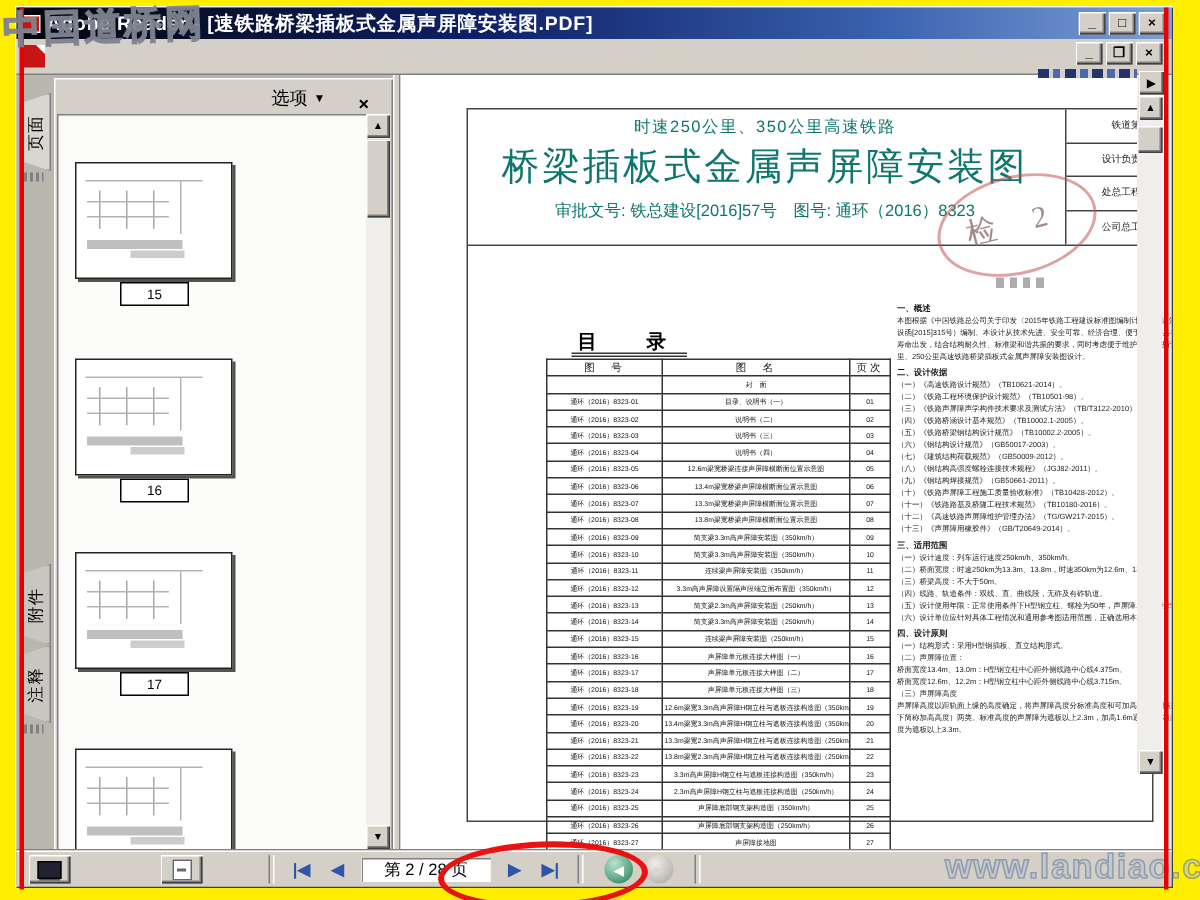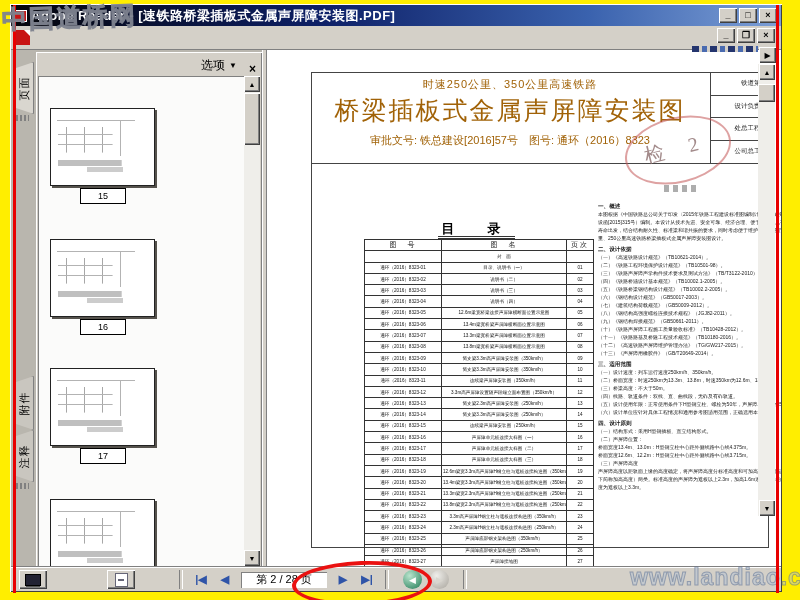--- a/index.html
+++ b/index.html
@@ -44,21 +44,21 @@
   .navtab{position:absolute;left:2px;width:19px;background:#d9d6cf;border:1px solid #808080;
     display:flex;align-items:center;justify-content:center;font-size:11px;color:#000;
     clip-path:polygon(100% 0,100% 100%,0 calc(100% - 7px),0 7px);}
   .navtab span{transform:rotate(-90deg);white-space:nowrap;letter-spacing:1px;}
   .grip{position:absolute;left:5px;width:13px;height:6px;
     background:repeating-linear-gradient(90deg,#808080 0 2px,transparent 2px 4px);}
   
   #panel{position:absolute;left:25px;top:2px;width:226px;bottom:0;background:#d4d0c8;
     box-shadow:inset 1px 1px 0 #fff,inset -1px -1px 0 #808080;}
   #panelhead{position:absolute;left:2px;top:2px;right:2px;height:22px;display:flex;
-    align-items:flex-end;justify-content:flex-end;gap:4px;padding-right:0;}
+    align-items:flex-end;justify-content:flex-end;gap:14px;padding-right:10px;}
   #optbtn{font-size:12px;color:#000;display:flex;align-items:center;gap:4px;padding:2px 4px;}
   #optbtn .dd{font-size:8px;}
   #panelclose{font-size:12px;font-weight:bold;padding:0 4px;}
   #thumbarea{position:absolute;left:2px;top:24px;width:206px;bottom:2px;background:#fbfbfa;
     box-shadow:inset 1px 1px 0 #808080;overflow:hidden;}
   .thumb{position:absolute;left:12px;width:103px;height:76px;background:#fff;border:1px solid #222;
     box-shadow:2px 2px 0 #55524c;overflow:hidden;}
   .thumb .sketch{position:absolute;inset:6px;opacity:.75;
     background:
      linear-gradient(#9a9a9a 0 0) 0 8%/86% 1px no-repeat,
@@ -82,36 +82,36 @@
     box-shadow:inset 1px 0 0 #fff,inset -1px 0 0 #808080;}
   
   #docpane{position:absolute;left:256px;top:0;right:0;bottom:0;background:#fff;overflow:hidden;}
   #hscrollrow{position:absolute;left:0;right:6px;bottom:2px;height:17px;background:#d4d0c8;display:flex;align-items:center;}
   .gripv{width:12px;height:15px;margin-left:1px;display:flex;align-items:center;justify-content:center;font-size:7px;color:#444;}
   #sizebox{width:128px;height:15px;background:#d4d0c8;font-size:11px;display:flex;align-items:center;
     justify-content:center;box-shadow:inset 1px 1px 0 #808080,inset -1px -1px 0 #fff;white-space:nowrap;}
   
   #sheet{position:absolute;left:44px;top:22px;width:456px;height:474px;border:1px solid #444;background:#fff;}
   #sheethead{position:absolute;left:0;top:0;right:0;height:90px;border-bottom:1px solid #444;}
-  #headcenter{position:absolute;left:0;top:4px;width:396px;text-align:center;color:#a16207;}
+  #headcenter{position:absolute;left:0;top:4px;width:396px;text-align:center;color:#0f766e;}
   #speedline{font-size:11px;letter-spacing:1px;}
   #bigtitle{font-family:"Liberation Serif",serif;font-size:25px;font-weight:normal;letter-spacing:2px;margin-top:2px;white-space:nowrap;}
   #approvline{font-size:11px;margin-top:6px;white-space:nowrap;}
   #tblock{position:absolute;right:0;top:0;width:57px;height:90px;border-left:1px solid #444;}
   .tbrow{height:21.5px;border-bottom:1px solid #444;font-size:6.5px;display:flex;align-items:center;
     justify-content:flex-end;padding-right:1px;white-space:nowrap;overflow:hidden;color:#222;}
   .tbrow:last-child{border-bottom:none;}
   
   #stamp{position:absolute;left:312px;top:44px;width:104px;height:62px;border:2px solid rgba(195,85,85,.55);
     border-radius:50%;transform:rotate(-14deg);color:rgba(140,110,110,.8);}
   #stamp .stamptext{position:absolute;left:18px;top:16px;font-size:20px;font-family:"Liberation Serif",serif;letter-spacing:10px;white-space:nowrap;}
   #signature{position:absolute;left:352px;top:112px;width:34px;height:7px;opacity:.55;
     background:repeating-linear-gradient(90deg,#6a6a6a 0 5px,transparent 5px 9px);}
   
-  #toctitle{position:absolute;left:52px;top:146px;width:224px;text-align:center;}
+  #toctitle{position:absolute;left:69px;top:146px;width:224px;text-align:left;}
   #toctitle span{font-size:13px;font-weight:bold;letter-spacing:10px;border-bottom:3px double #333;padding:0 4px;}
   #toctable{position:absolute;left:52px;top:166px;width:224px;border-collapse:collapse;table-layout:fixed;}
   #toctable td,#toctable th{border:1px solid #333;font-weight:normal;color:#111;
     white-space:nowrap;overflow:hidden;text-align:center;padding:0 1px;height:10.3px;}
   #toctable th{font-size:7px;letter-spacing:2px;}
   #toctable td{font-size:4.6px;}
   .c-no{width:74px;} .c-name{width:122px;} .c-pg{width:24px;}
   
   #notes{position:absolute;left:286px;top:126px;width:212px;color:#1a1a1a;}
   .nline{font-size:5px;line-height:8px;}

